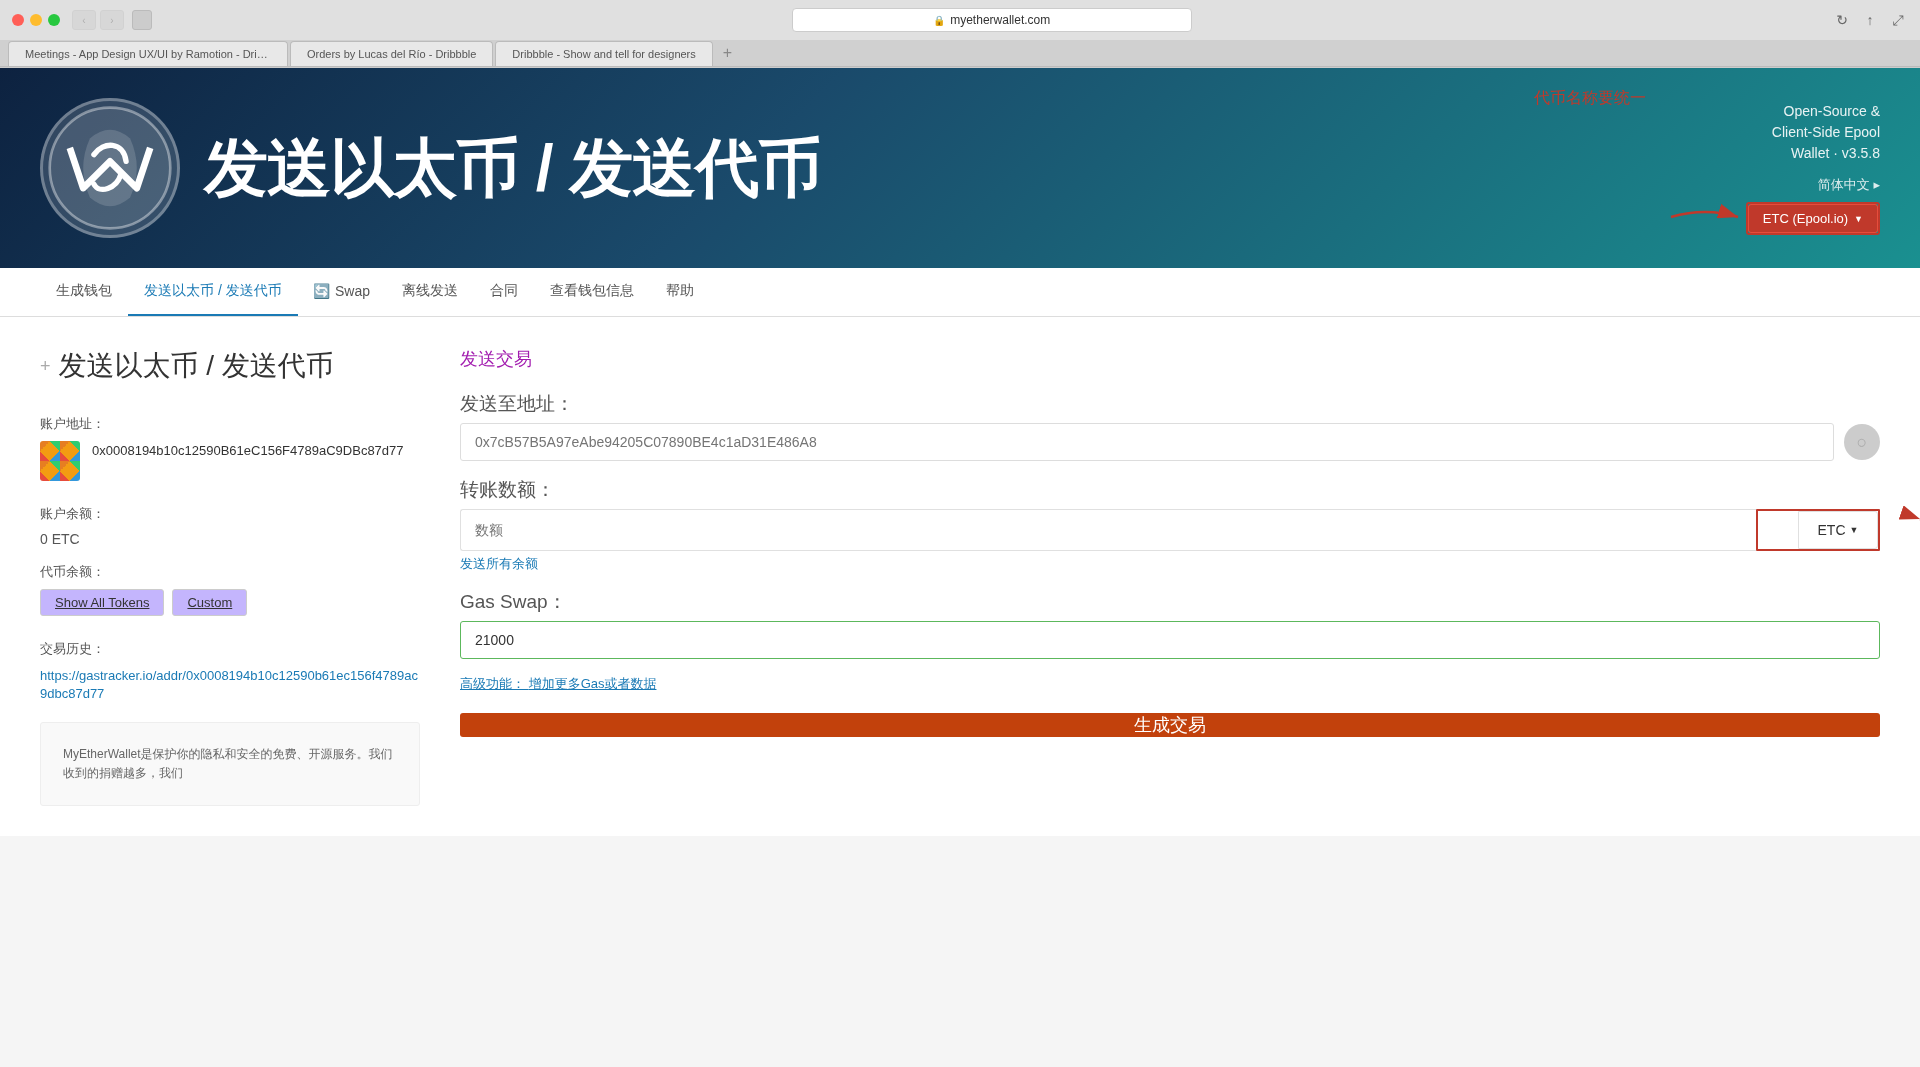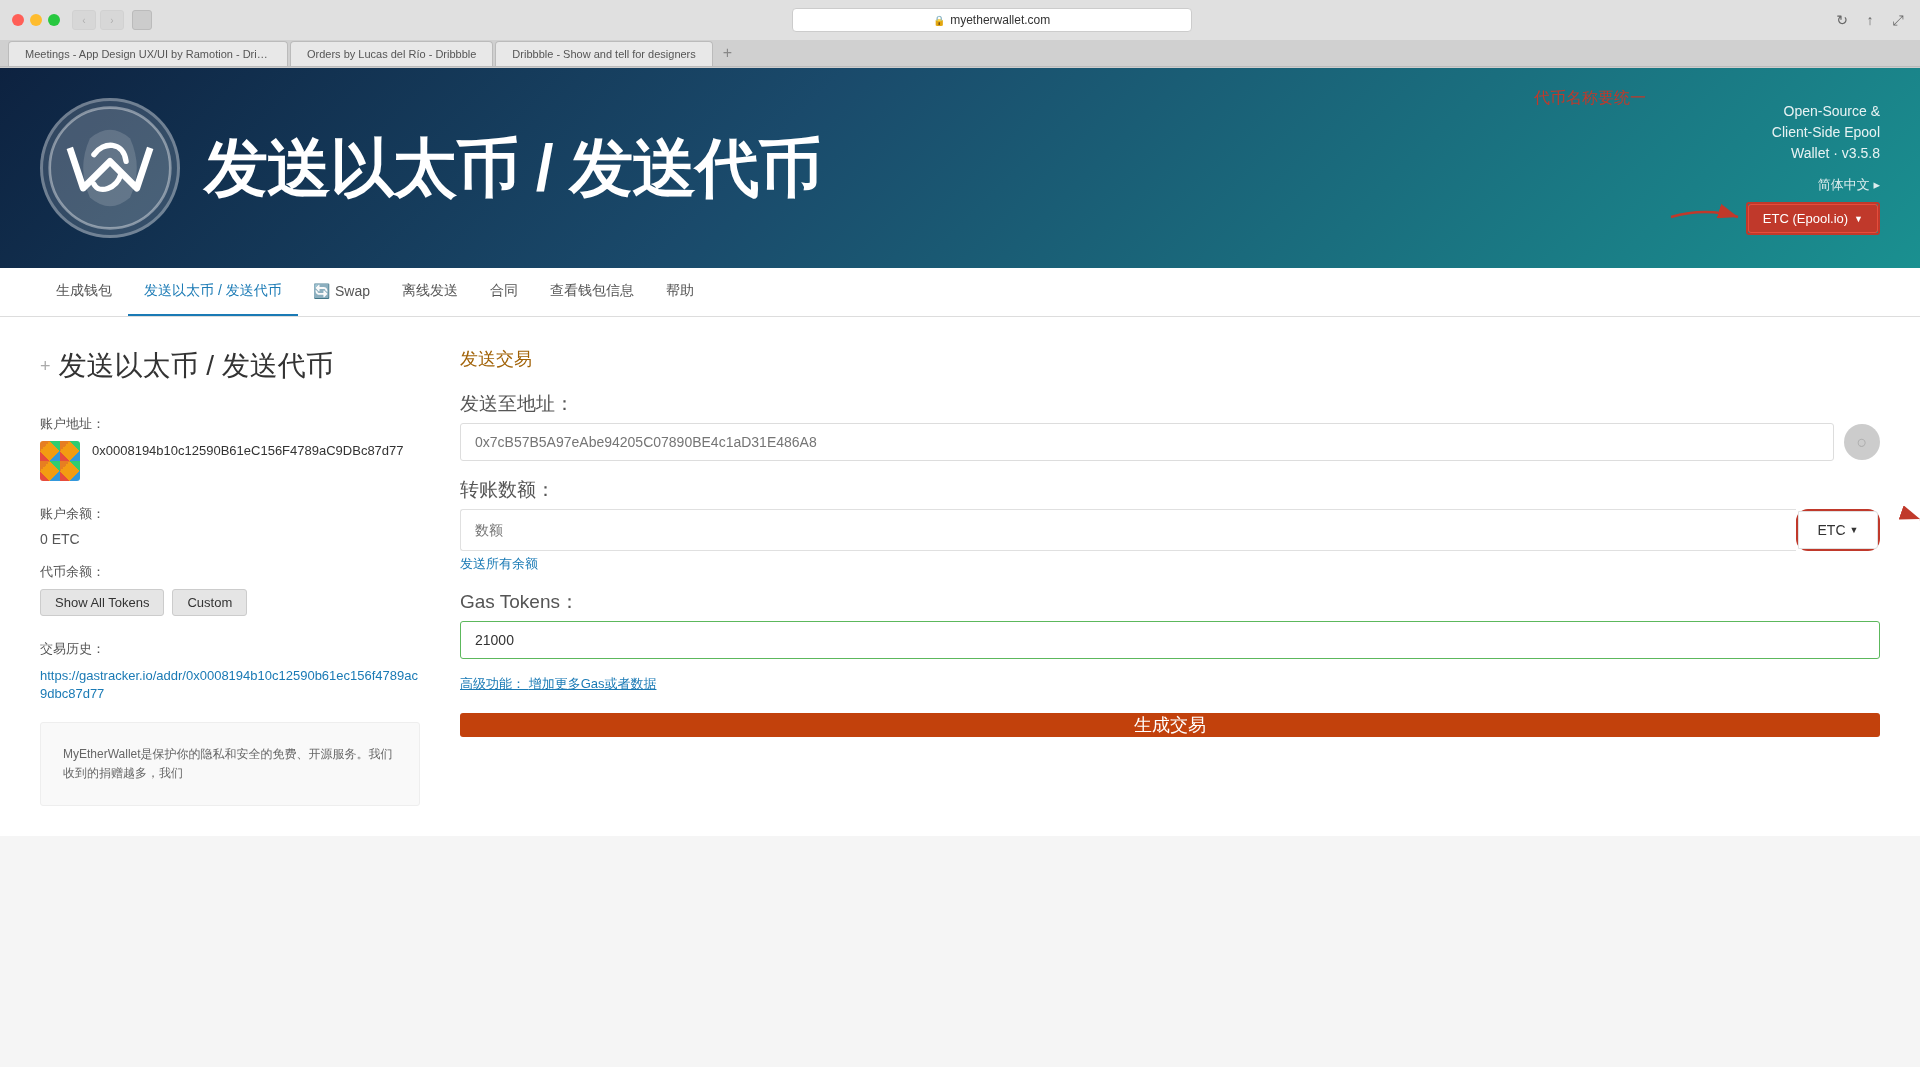--- a/index.html
+++ b/index.html
@@ -57,43 +57,43 @@
     .section-label { font-size: 13px; color: #555; margin-bottom: 8px; }
     .account-address-section { margin-bottom: 24px; }
     .avatar-row { display: flex; align-items: flex-start; gap: 12px; margin-bottom: 8px; }
     .address-text { font-size: 13px; color: #333; line-height: 1.5; word-break: break-all; }
 
     .balance-section { margin-bottom: 16px; }
     .balance-value { font-size: 14px; color: #555; margin-top: 4px; }
 
     .token-balance-section { margin-bottom: 24px; }
     .token-buttons { display: flex; gap: 8px; margin-top: 8px; }
-    .token-btn { padding: 5px 14px; font-size: 13px; border: 1px solid #ccc; background: #e5e5e5; border-radius: 3px; cursor: pointer; color: #333; }
+    .token-btn { padding: 5px 14px; font-size: 13px; border: 1px solid #ccc; background: #c4b5fd; border-radius: 3px; cursor: pointer; color: #333; text-decoration: underline; }
 
     .history-section { margin-bottom: 20px; }
     .history-link { font-size: 13px; color: #1a7ab5; text-decoration: none; word-break: break-all; }
 
     .info-box { background: #f9f9f9; border: 1px solid #eee; border-radius: 3px; padding: 22px; margin-top: 12px; }
     .info-text { font-size: 12px; color: #666; line-height: 1.6; }
 
     
     .right-panel { flex: 1; }
-    .send-section-title { font-size: 18px; color: #a16207; margin-bottom: 20px; font-weight: 400; }
+    .send-section-title { font-size: 18px; color: #a21caf; margin-bottom: 20px; font-weight: 400; }
 
     .form-group { margin-bottom: 16px; }
     .form-label { font-size: 19px; color: #555; margin-bottom: 6px; }
     .input-row { display: flex; align-items: center; gap: 10px; }
     .form-input { width: 100%; padding: 10px 14px; border: 1px solid #ddd; border-radius: 3px; font-size: 14px; color: #999; outline: none; }
     .input-valid-icon { width: 36px; height: 36px; border-radius: 50%; background: #ccc; display: flex; align-items: center; justify-content: center; flex-shrink: 0; }
 
     .amount-row { display: flex; gap: 0; }
     .amount-input { flex: 1; padding: 10px 14px; border: 1px solid #e0e0e0; border-right: none; border-radius: 3px 0 0 3px; font-size: 14px; color: #999; outline: none; }
     .currency-dropdown { padding: 10px 12px; border: 1px solid #e0e0e0; border-radius: 0 3px 3px 0; background: white; font-size: 14px; color: #333; cursor: pointer; display: flex; align-items: center; gap: 4px; min-width: 80px; justify-content: center; position: relative; }
     .currency-dropdown::after { content: '▼'; font-size: 9px; }
-    .currency-dropdown-highlight { border: 2px solid #c0392b; border-radius: 12px; }
+    .currency-dropdown-highlight { border: 2px solid #c0392b; border-radius: 1px; padding-left: 40px; }
 
     .send-all-link { font-size: 13px; color: #1a7ab5; text-decoration: none; display: inline-block; margin-top: 4px; cursor: pointer; }
 
     .gas-input { width: 100%; padding: 10px 14px; border: 1px solid #5cb85c; border-radius: 3px; font-size: 14px; color: #333; outline: none; background: white; }
 
     .advanced-link { font-size: 13px; color: #1a7ab5; margin-top: 8px; display: block; text-decoration: underline; }
     .advanced-link span { color: #1a7ab5; text-decoration: none; cursor: pointer; }
 
     .generate-btn { width: 100%; padding: 0; background: #c2410c; color: white; border: none; border-radius: 3px; font-size: 18px; cursor: pointer; margin-top: 20px; }
 
@@ -311,21 +311,21 @@
             </defs>
             <path d="M155,85 Q120,70 80,55 Q60,47 40,40" fill="none" stroke="#c0392b" stroke-width="2.5" marker-end="url(#arrowhead2)"></path>
           </svg>
         </div>
       </div>
       <a class="send-all-link" href="#">发送所有余额</a>
     </div>
 
     
     <div class="form-group">
-      <div class="form-label">Gas Tokens：</div>
+      <div class="form-label">Gas Swap：</div>
       <input class="gas-input" type="text" value="21000" style="">
     </div>
 
     
     <div class="advanced-link">
       <span>高级功能：</span>
       <span style="color:#1a7ab5; cursor:pointer;">增加更多Gas或者数据</span>
     </div>
 
     

